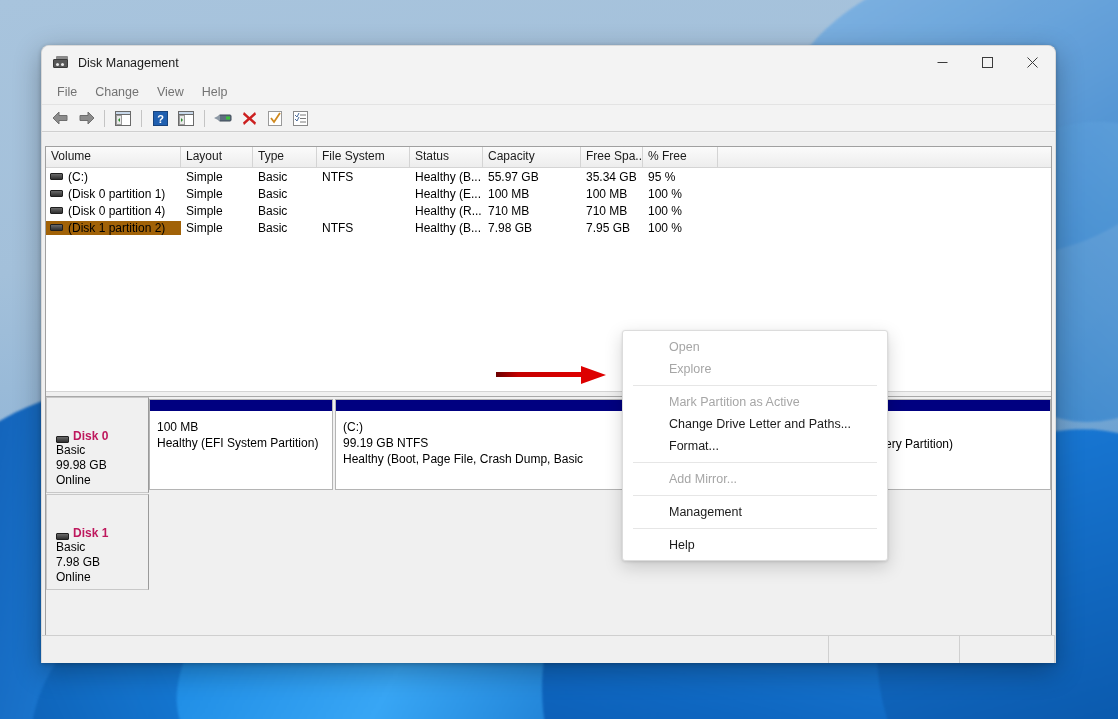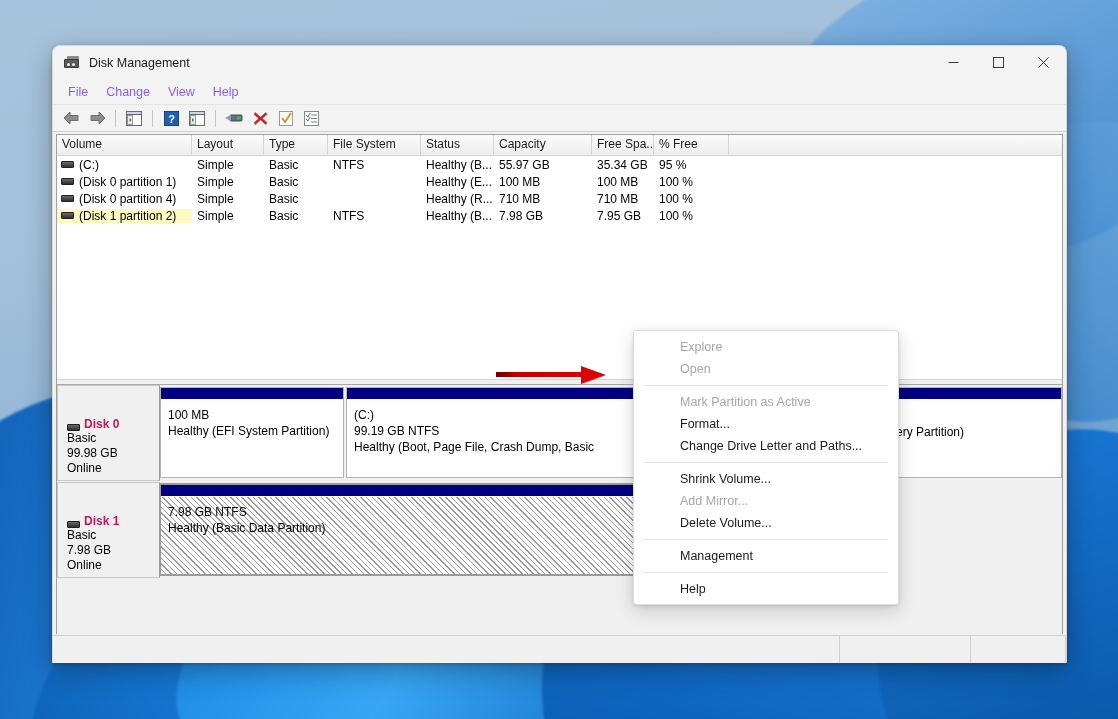--- a/index.html
+++ b/index.html
@@ -39,21 +39,21 @@
   .b6 { left: 940px; top: 120px; width: 300px; height: 300px;
         background: linear-gradient(200deg, #67a5dd, #2e80cb);
         opacity: .8; transform: rotate(22deg); }
   .b7 { left: 20px; top: 600px; width: 300px; height: 260px;
         background: linear-gradient(90deg, #0c5fb4, #1a86e4);
         opacity:.9; transform: rotate(-25deg); }
 
   
   #window {
     position: absolute;
-    left: 52px; top: 45px;
+    left: 41px; top: 45px;
     width: 1015px; height: 618px;
     background: #f3f3f3;
     border-radius: 8px 8px 0 0;
     box-shadow: 0 8px 28px rgba(0,0,0,.30), 0 1px 4px rgba(0,0,0,.22);
     overflow: hidden;
     border: 1px solid #d9d9d9;
     border-bottom: none;
   }
 
   
@@ -87,39 +87,39 @@
   }
   .winbtn svg { display: block; }
 
   
   #menubar {
     height: 26px; display: flex; align-items: center;
     padding-left: 6px; background: #f3f3f3;
     border-bottom: 1px solid #e3e3e3;
   }
   .menuitem {
-    font-size: 12.5px; color: #8b5cf6;
+    font-size: 12.5px; color: #737373;
     padding: 3px 9px; border-radius: 3px;
   }
 
   
   #toolbar {
     height: 27px; display: flex; align-items: center;
     padding-left: 6px; gap: 2px;
     background: #f3f3f3;
     border-bottom: 1px solid #cfcfcf;
   }
   .tb { width: 24px; height: 22px; display:flex; align-items:center; justify-content:center; position:relative;}
   .tbsep { width: 1px; height: 17px; background: #c4c4c4; margin: 0 4px; flex: none; }
 
   
   #content {
     position: absolute; left: 0; right: 0; top: 87px; bottom: 0;
     background: #f0f0f0;
-    padding: 1px 3px 0 3px;
+    padding: 13px 3px 0 3px;
   }
   #panes {
     position: relative;
     width: 1007px; height: 500px;
     margin: 0 auto;
     background: #fff;
     border: 1px solid #a0a0a0;
     border-bottom: none;
   }
 
@@ -127,21 +127,21 @@
   #vol-list { position: absolute; left:0; top:0; right:0; height: 244px; background:#fff; }
   #vol-head { display: flex; height: 21px; background: #f0f0f0; border-bottom: 1px solid #d4d4d4; }
   #vol-head .hc {
     font-size: 12px; color: #1b1b1b;
     padding: 2px 0 0 5px;
     border-right: 1px solid #d4d4d4;
     background: linear-gradient(#fbfbfb,#ededed);
     overflow: hidden; white-space: nowrap;
   }
   .row { display: flex; height: 17px; align-items: center; font-size: 12px; color: #000; }
-  .row.sel .c0 { background: #fef9c3; }
+  .row.sel .c0 { background: #a16207; }
   .c { padding-left: 5px; overflow: hidden; white-space: nowrap; }
   .c0 { display: flex; align-items: center; padding-left: 4px; }
   .volicon {
     width: 13px; height: 7px; flex: none; margin-right: 5px;
     background: linear-gradient(#6a6a6a,#2f2f2f);
     border-radius: 1px; border: 1px solid #1f1f1f;
     position: relative;
   }
   .volicon:after{ content:''; position:absolute; right:1px; top:1px; width:3px; height:3px; background:#0d0; border-radius:50%; opacity:.0;}
 
@@ -440,54 +440,42 @@
         <div class="diskrow" style="top:97px;height:96px;">
           <div class="diskinfo">
             <div class="dname">
               <span class="volicon"></span>
               <span>Disk 1</span>
             </div>
             <div class="dline">Basic</div>
             <div class="dline">7.98 GB</div>
             <div class="dline">Online</div>
           </div>
-          <div class="partwrap">
-            <div class="part selected" style="width:706px">
-              <div class="band"></div>
-              <div class="pbody">
-                <div></div>
-                <div>7.98 GB NTFS</div>
-                <div class="l2">Healthy (Basic Data Partition)</div>
-              </div>
-            </div>
-          </div>
         </div>
 
       </div>
     </div>
 
 
     <div id="statusbar">
       <div class="sp" id="sp1"></div>
       <div class="sp" id="sp2"></div>
       <div class="sp" id="sp3"></div>
     </div>
   </div>
 
   <div id="ctxmenu">
+      <div class="mi disabled">Open</div>
       <div class="mi disabled">Explore</div>
-      <div class="mi disabled">Open</div>
       <div class="msep"></div>
       <div class="mi disabled">Mark Partition as Active</div>
+      <div class="mi">Change Drive Letter and Paths...</div>
       <div class="mi">Format...</div>
-      <div class="mi">Change Drive Letter and Paths...</div>
       <div class="msep"></div>
-      <div class="mi">Shrink Volume...</div>
       <div class="mi disabled">Add Mirror...</div>
-      <div class="mi">Delete Volume...</div>
       <div class="msep"></div>
       <div class="mi">Management</div>
       <div class="msep"></div>
       <div class="mi">Help</div>
     </div>
 
 </div>
 
 <div id="arrow">
   <svg width="112" height="22" viewBox="0 0 112 22">

